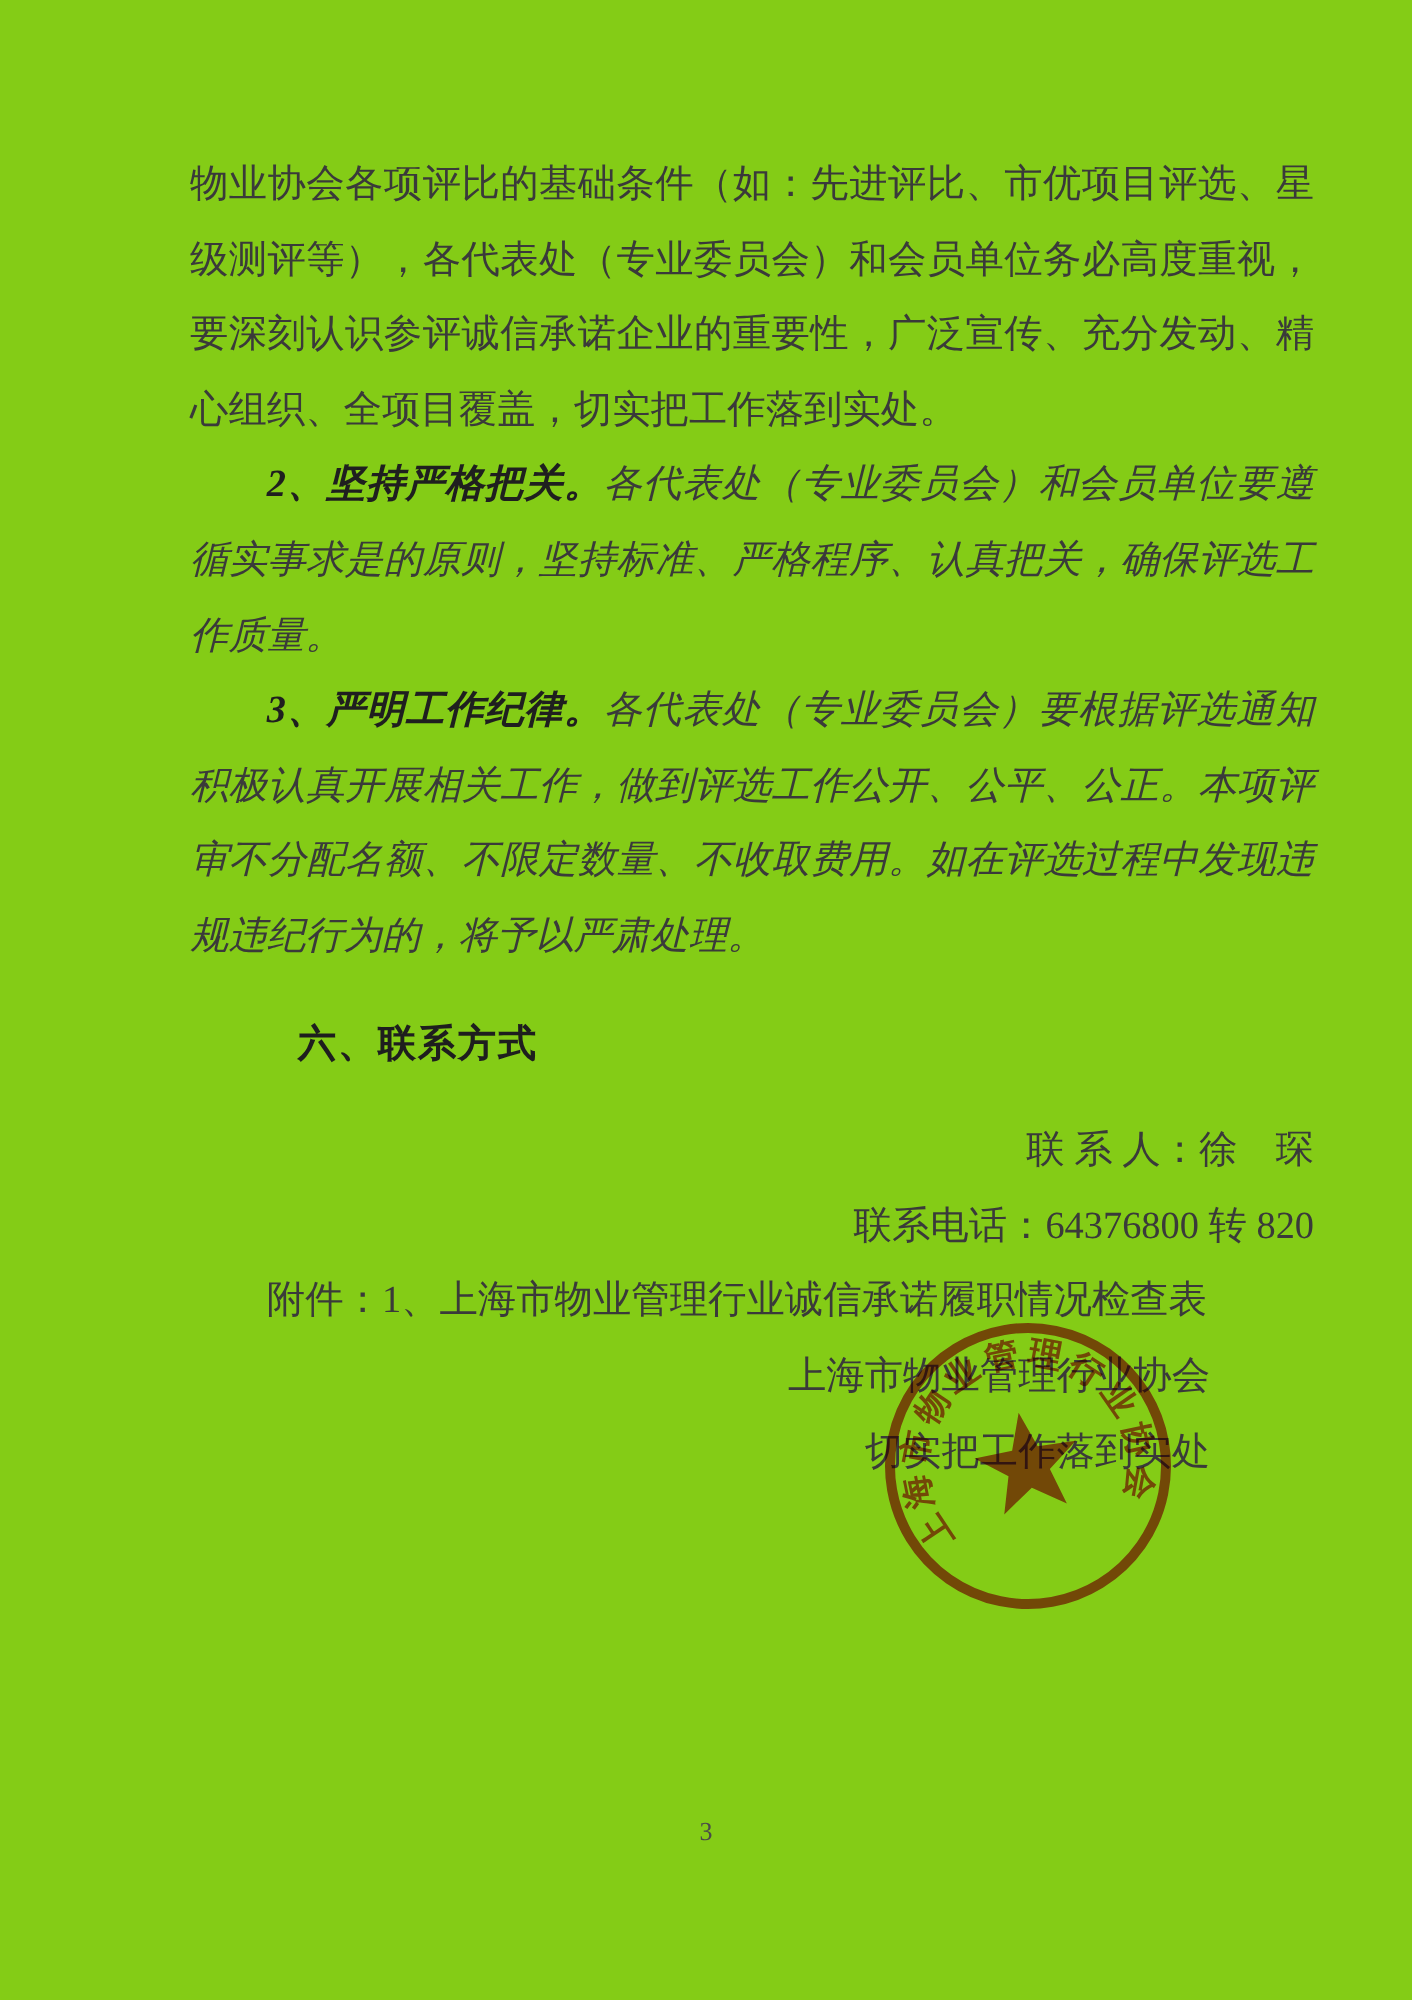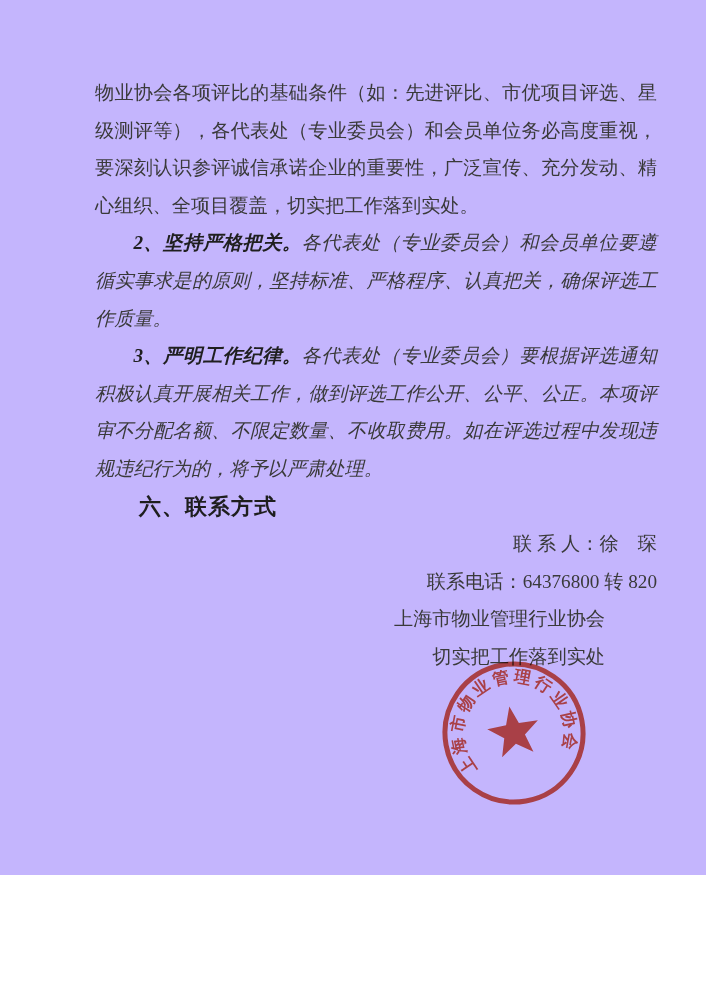--- a/index.html
+++ b/index.html
@@ -1,41 +1,41 @@
 <!DOCTYPE html>
 <html><head>
 <meta charset="utf-8">
 <style>
   html, body { margin: 0; padding: 0; background: #ffffff; }
   .page {
     position: relative;
     width: 706px;
-    height: 875px;
-    background: #c4b5fd;
+    height: 1000px;
+    background: #84cc16;
     overflow: hidden;
     font-family: "Liberation Serif", "DejaVu Serif", serif;
     color: #3a3a3a;
   }
   .doc-body {
     position: absolute;
     left: 95px;
     top: 74px;
     width: 562px;
     font-size: 19.2px;
     line-height: 37.6px;
     text-align: justify;
   }
   .para { margin: 0; }
   .indent { text-indent: 2em; font-style: italic; }
   .lead { font-weight: bold; color: #1f1f1f; }
   .heading {
-    margin: 0;
+    margin: 16px;
     font-family: "Liberation Sans", "DejaVu Sans", sans-serif;
     font-weight: bold;
-    font-size: 22px;
+    font-size: 19px;
     line-height: 37.6px;
     text-indent: 2em;
     color: #1e1e1e;
     letter-spacing: 1px;
     text-align: left;
   }
   .contact-line { padding-left: 2em; text-align: right; white-space: pre-wrap; }
   .attach-first { text-indent: 2em; text-align: left; }
   .attach-rest  { padding-left: 4.55em; text-align: left; }
   .signature { text-align: right; padding-right: 52px; }
@@ -77,20 +77,21 @@
 
     <p class="para indent"><span class="lead">3、严明工作纪律。</span><span>各代表处（专业委员会）要根据评选通知积极认真开展相关工作，做到评选工作公开、公平、公正。本项评审不分配名额、不限定数量、不收取费用。如在评选过程中发现违规违纪行为的，将予以严肃处理。</span></p>
 
     <h2 class="heading">六、联系方式</h2>
 
     <div class="contact-line"><span>联 系 人：</span><span>徐　琛</span></div>
 
     <div class="contact-line"><span>联系电话：</span><span>64376800 转 820</span></div>
 
     <div>
+      <div class="attach-first"><span>附件：</span><span>1、上海市物业管理行业诚信承诺履职情况检查表</span></div>
     </div>
 
     <div class="signature">
       <div>上海市物业管理行业协会</div>
       <div>切实把工作落到实处</div>
     </div>
 
   </div>
 
   <svg class="seal" viewBox="0 0 160 160" xmlns="http://www.w3.org/2000/svg">

